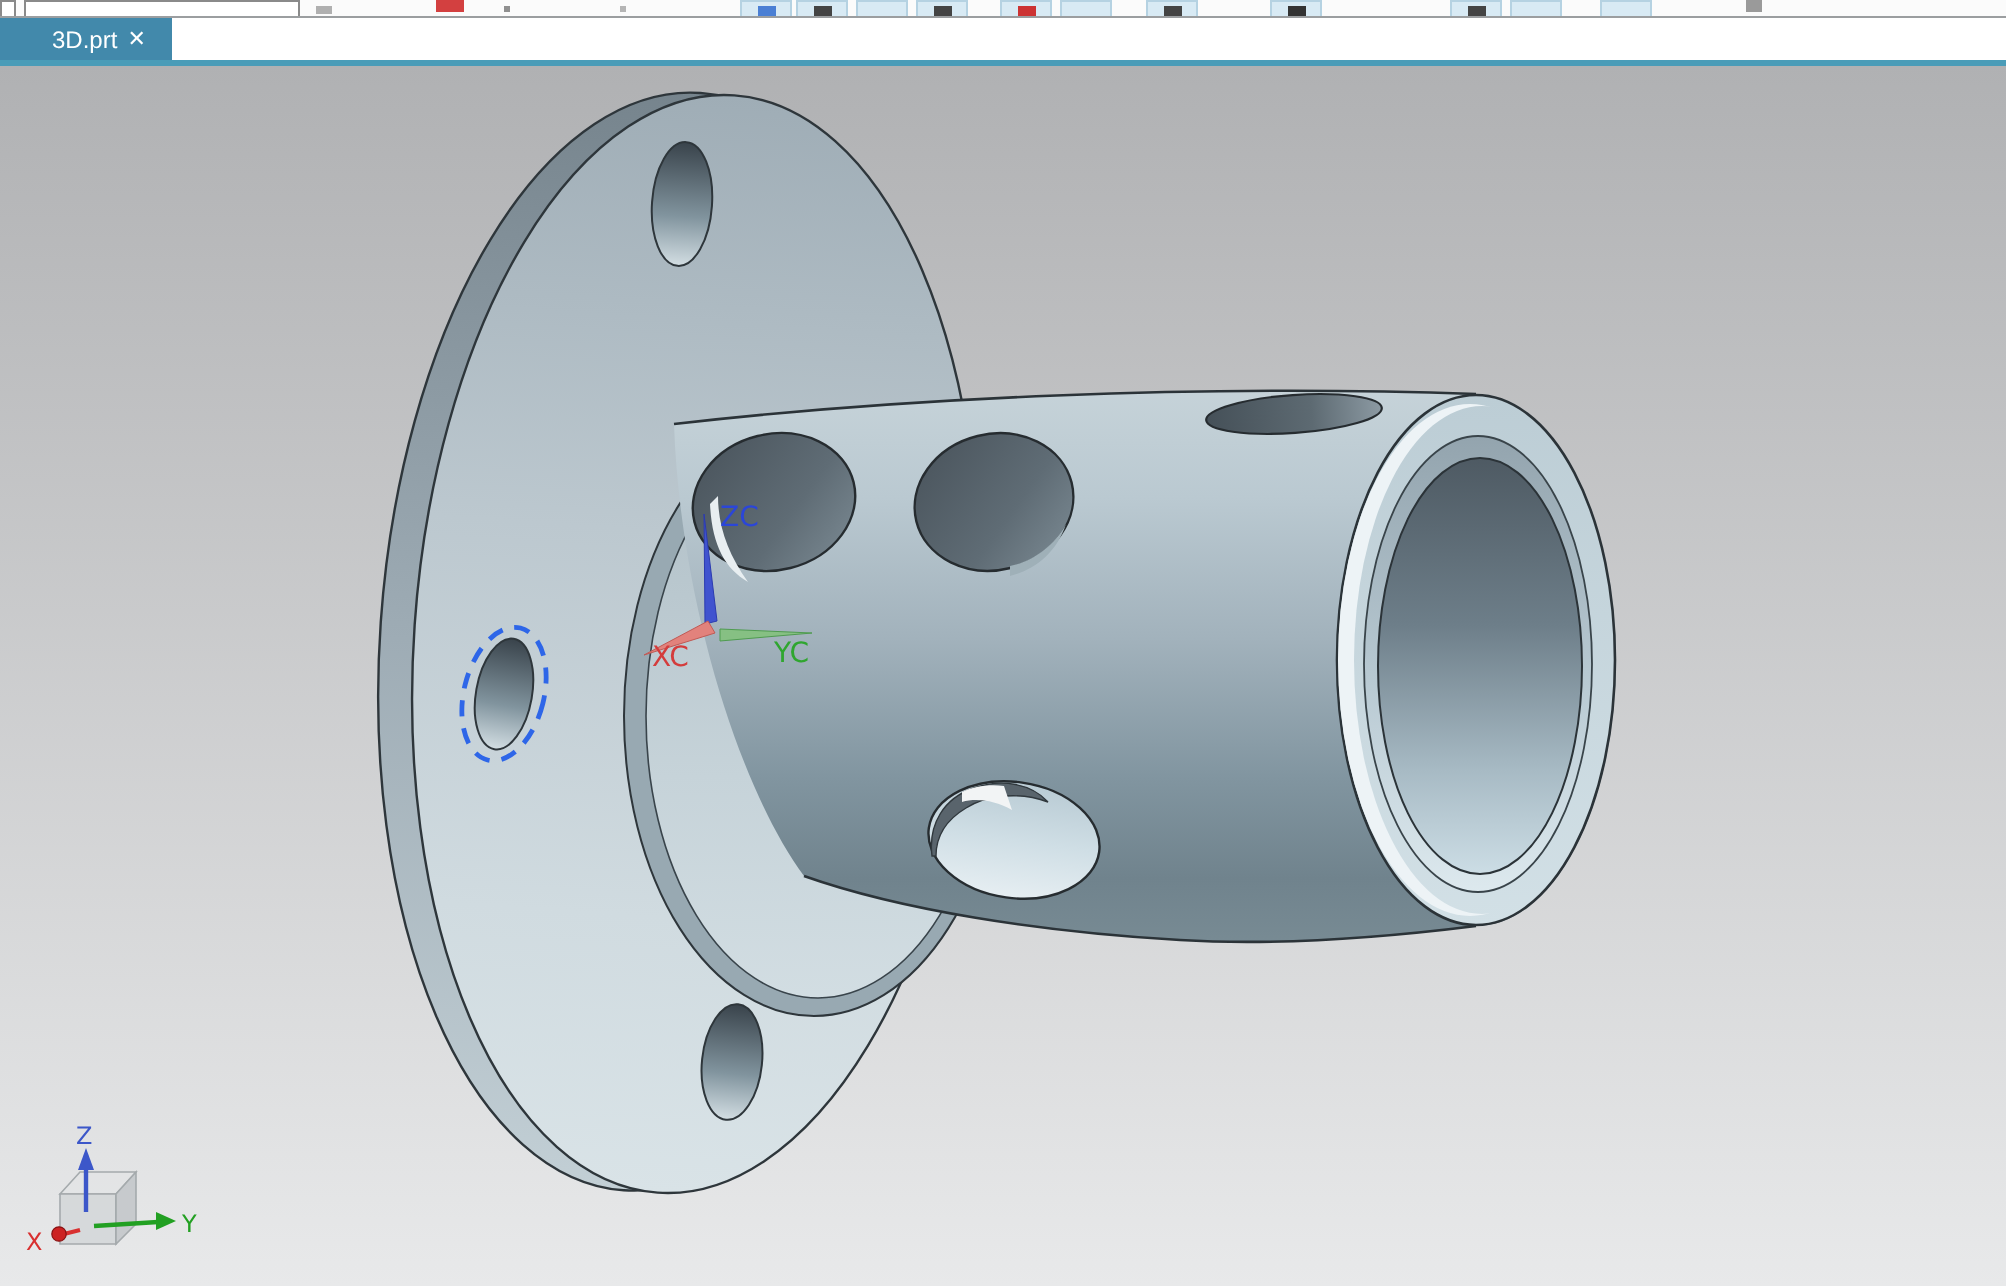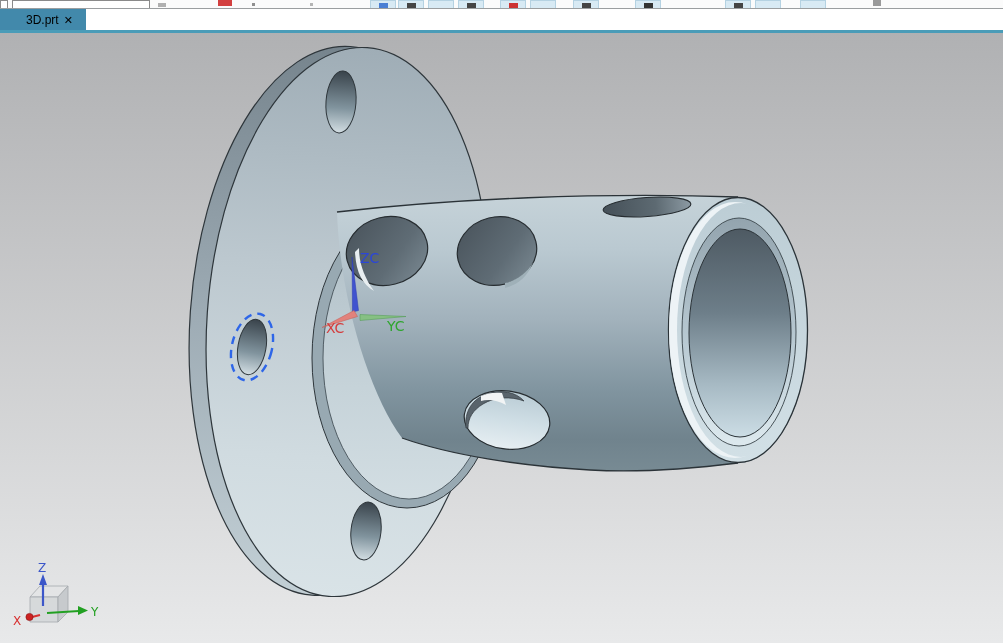--- a/index.html
+++ b/index.html
@@ -10,21 +10,21 @@
   }
   
   #toolbar{position:absolute;left:0;top:0;width:1003px;height:8px;background:#fbfbfb;}
   .tb{position:absolute;top:0;height:8px;box-sizing:border-box;}
   .tb-btn{background:#d8eaf4;border:1px solid #b5d2e2;border-bottom:none;width:26px;}
   .tb-glyph{position:absolute;top:2px;left:8px;width:9px;height:5px;}
   
   #tabbar{position:absolute;left:0;top:8px;width:1003px;height:22px;background:#ffffff;border-top:1px solid #9b9ea0;box-sizing:border-box;}
   #tab-active{
     position:absolute;left:0;top:0;height:22px;width:86px;
-    background:#4289ab;color:#000000;display:flex;align-items:center;
+    background:#4289ab;color:#ffffff;display:flex;align-items:center;
     padding:0 21px;box-sizing:border-box;gap:5px;font-size:12px;
   }
   #tab-label{white-space:nowrap;}
   #tab-close{font-size:11px;font-weight:bold;cursor:pointer;line-height:1;}
   #accent-line{position:absolute;left:0;top:30px;width:1003px;height:3px;background:#4a9cb8;}
   
   #gfx{position:absolute;left:0;top:0;width:1003px;height:643px;}
   text{font-family:"DejaVu Sans","Liberation Sans",sans-serif;}
 </style>
 </head>

